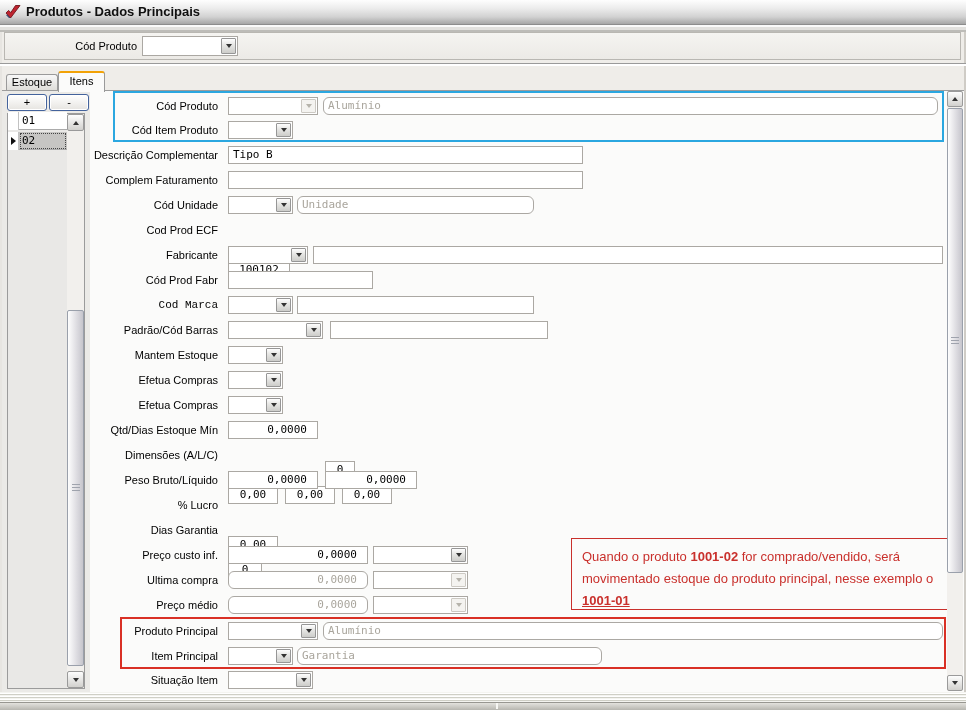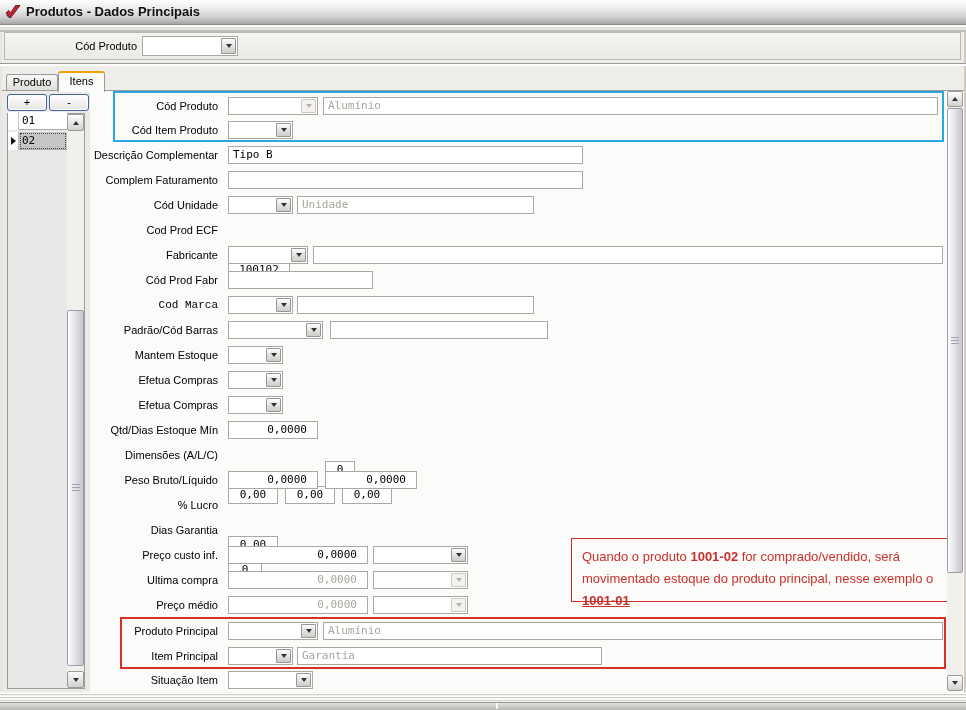--- a/index.html
+++ b/index.html
@@ -75,39 +75,39 @@
     background:repeating-linear-gradient(180deg,#9fa3ad 0 1px,rgba(0,0,0,0) 1px 3px);}
   
   .lbl{position:absolute; left:92px; width:126px; height:18px; line-height:18px;
     font-size:11px; text-align:right; white-space:nowrap;}
   .fld{position:absolute; height:18px; box-sizing:border-box;
     border:1px solid #aba8a3; background:#fff;
     font:11px "DejaVu Sans Mono",monospace; line-height:16px; padding:0 4px;
     white-space:pre; overflow:hidden;}
   .fld.num{text-align:right; padding-right:10px;}
   .fld.ctr{text-align:center;margin-top:40px;}
-  .fld.disfld{color:#a9a59c;}
+  .fld.disfld{color:#a9a59c;border-radius:6px;}
   .combo{padding-right:18px;}
   .combo .val{display:block; line-height:16px;}
   .dd{position:absolute; top:1px; right:1px; bottom:1px; width:15px;
     background:linear-gradient(180deg,#fefefe,#e7e7e5 40%,#cdcdca);
     border:1px solid #969696; border-radius:1px; box-sizing:border-box;
     display:flex; align-items:center; justify-content:center;}
   .dd::after{content:""; width:0; height:0;
     border-left:3.5px solid transparent; border-right:3.5px solid transparent;
     border-top:4px solid #333;}
   .combo.dis .val{color:#a9a59c;}
   .combo.dis .dd{background:#f4f3f0; border-color:#ccc9c3;}
   .combo.dis .dd::after{border-top-color:#b6b3ab;}
   
   .bluebox{position:absolute; left:113px; top:91px; width:831px; height:51px;
     border:2px solid var(--accent-blue,#2ba7e0); box-sizing:border-box; z-index:0;}
   .redbox{position:absolute; left:120px; top:617px; width:826px; height:52px;
     border:2px solid var(--box-red,#d93025); box-sizing:border-box; z-index:0;}
-  .note{position:absolute; left:571px; top:538px; width:377px; height:64px;
+  .note{position:absolute; left:571px; top:538px; width:377px; height:72px;
     border:1px solid var(--annotation-red,#c9302c); box-sizing:border-box;
     color:var(--annotation-red,#c9302c); font-size:13px; line-height:22px;
     padding:7px 10px 0 10px; background:#fbfbfa;}
   .note b{font-weight:bold;}
   .note .u{text-decoration:underline;}
   
   .stripes{position:absolute; left:0; top:692px; width:966px; height:10px;
     background:repeating-linear-gradient(180deg,#f4f4f0 0 1px,#ffffff 1px 2px,#cfcfc6 2px 3px);}
   .bottombar{position:absolute; left:0; top:702px; width:966px; height:8px;
     background:linear-gradient(180deg,#e3e2dd,#b7b6b0); border-top:1px solid #979690; box-sizing:border-box;}
@@ -128,21 +128,21 @@
   <div class="topdiv"></div>
 
   <div class="toolbar"></div>
   <span class="tb-label">Cód Produto</span>
   <div class="fld combo" style="left:142px; top:36px; width:96px; height:20px;">
     
     <span class="dd"></span>
   </div>
   <div class="div2"></div>
 
-  <div class="tab inactive">Produto</div>
+  <div class="tab inactive">Estoque</div>
   <div class="tab active">Itens</div>
 
   <div class="panel-top"></div>
   <div class="panel"></div>
   <div class="sidebar"></div>
 
   <div class="xpbtn" style="left:7px; top:94px;">+</div>
   <div class="xpbtn" style="left:49px; top:94px;">-</div>
 
   <div class="list"></div>

